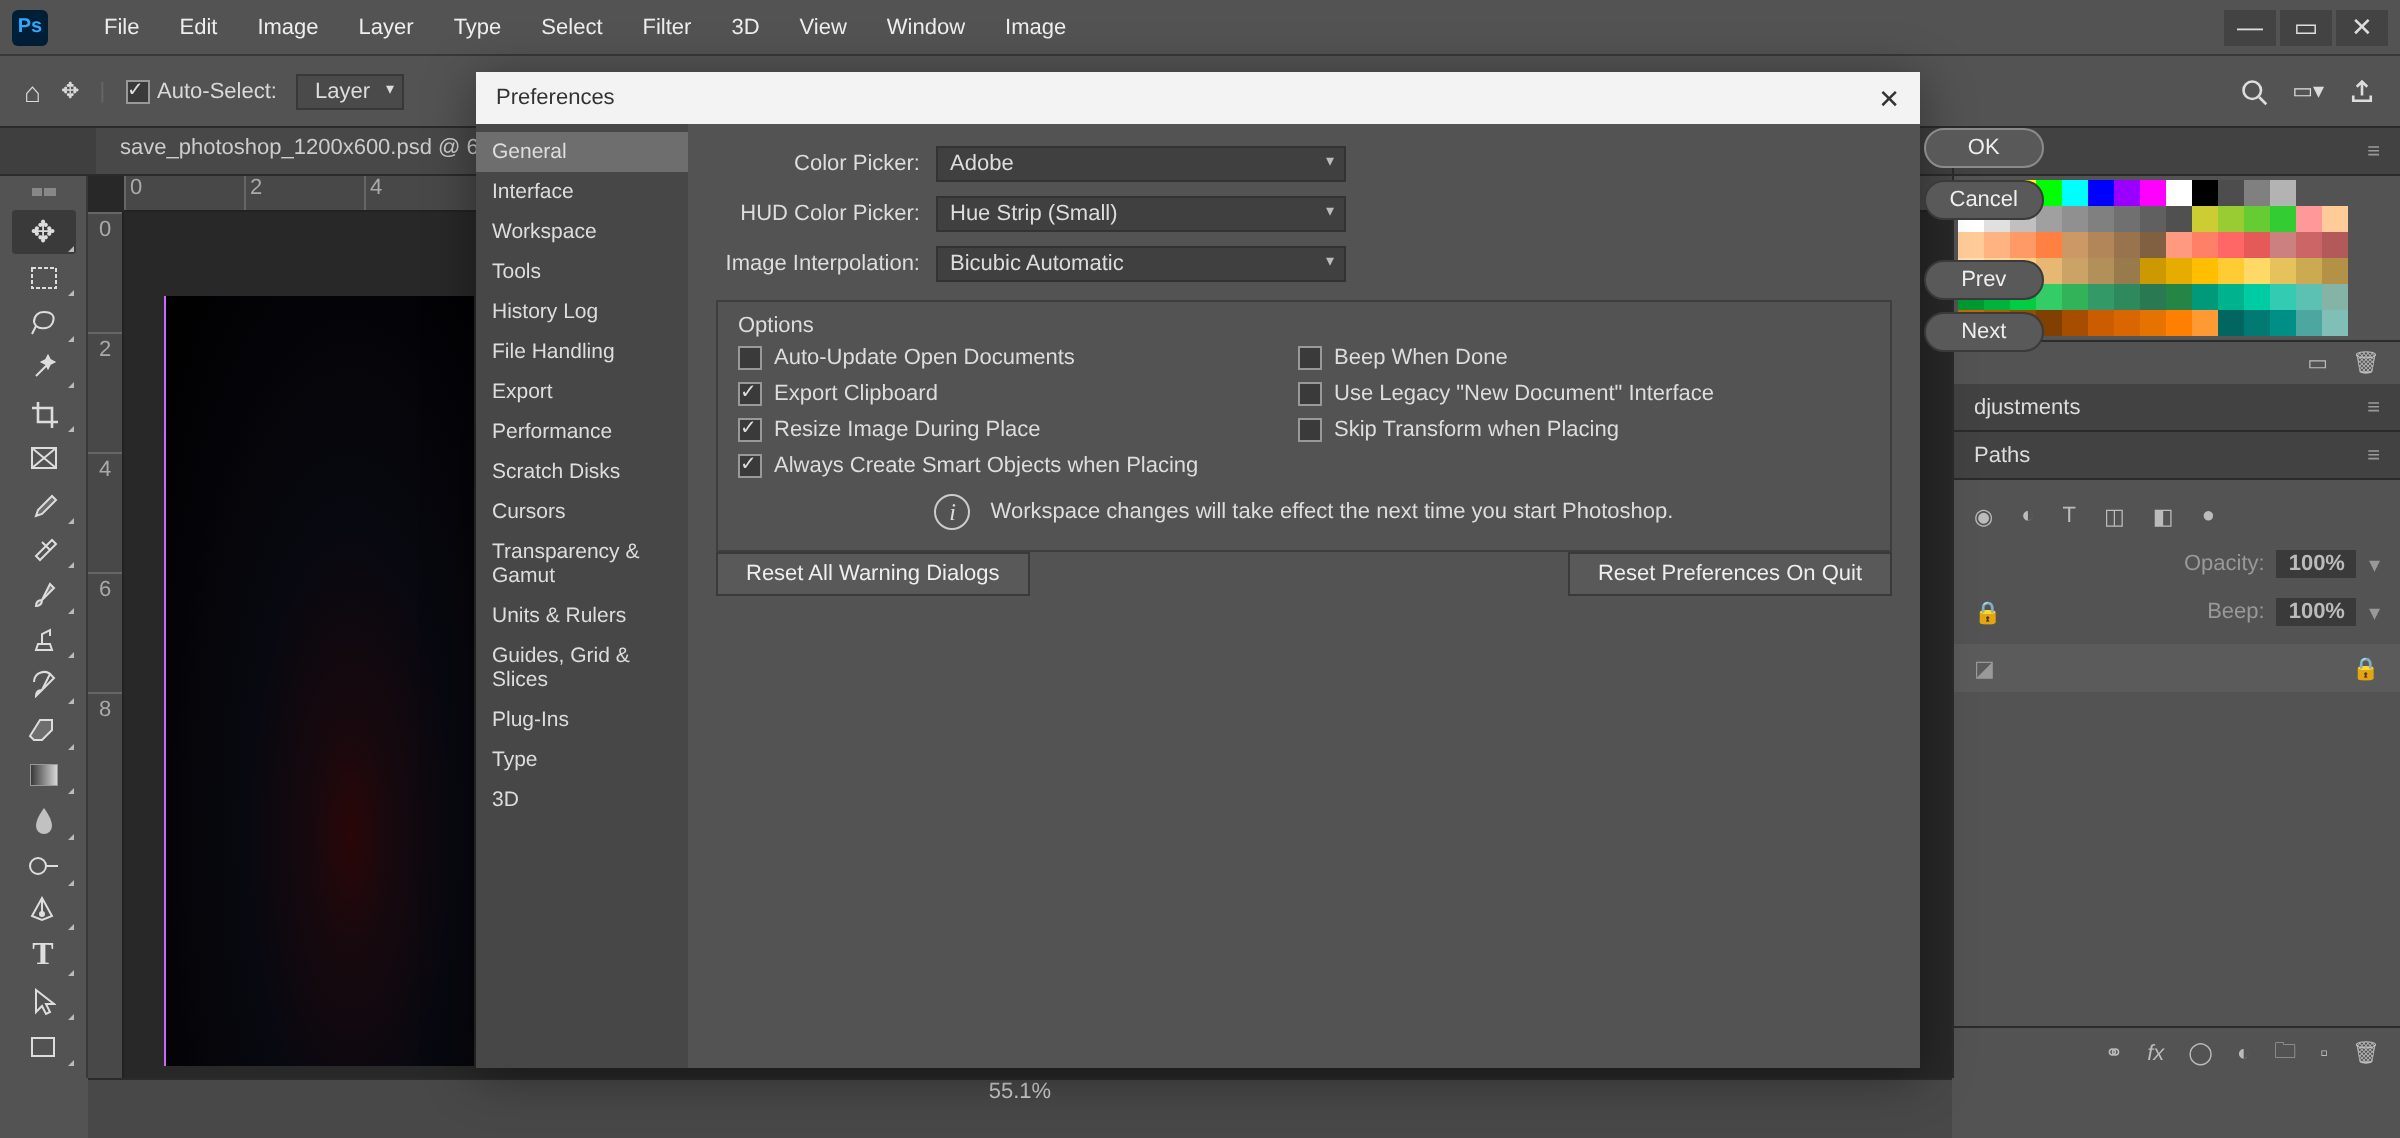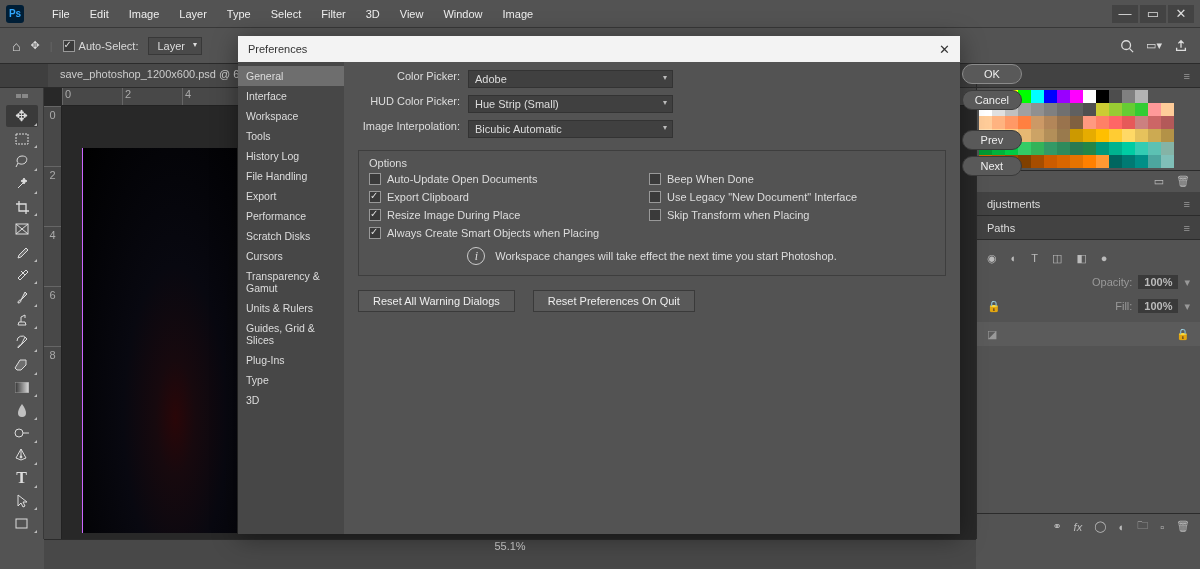--- a/index.html
+++ b/index.html
@@ -62,34 +62,34 @@
 
 
 .dialog { position: absolute; left: 238px; top: 36px; width: 722px; height: 498px; background: #535353; box-shadow: 0 4px 24px rgba(0,0,0,.4); z-index: 10; display: flex; flex-direction: column; }
 .dlg-title { height: 26px; background: #f3f3f3; color: #333; display: flex; align-items: center; padding: 0 10px; }
 .dlg-title .x { margin-left: auto; font-size: 13px; cursor: pointer; }
 .dlg-body { flex: 1; display: flex; }
 .catlist { width: 106px; background: #474747; display: flex; flex-direction: column; padding-top: 4px; }
 .cat { padding: 4px 8px; color: #ddd; cursor: pointer; font-size: 10.5px; }
 .cat.sel { background: #6e6e6e; }
 .dlg-main { flex: 1; padding: 8px 14px; position: relative; }
-.formrow { display: flex; align-items: flex-start; height: 24px; margin-bottom: 1px; }
+.formrow { display: flex; align-items: center; height: 24px; margin-bottom: 1px; }
 .formrow label { width: 110px; text-align: right; padding-right: 8px; color: #ddd; }
 .selectbox { flex: 1; max-width: 205px; background: #404040; border: 1px solid #333; padding: 2px 16px 2px 6px; color: #ddd; position: relative; }
 .selectbox::after { content: "▾"; position: absolute; right: 5px; font-size: 8px; color: #bbb; }
 .fieldset { border: 1px solid #3e3e3e; margin-top: 6px; padding: 6px 10px 10px; }
 .fieldset-title { color: #ddd; margin-bottom: 4px; }
 .optgrid { display: grid; grid-template-columns: 280px 1fr; row-gap: 6px; }
 .opt { display: flex; align-items: center; gap: 6px; color: #ddd; }
 .hint { display: flex; align-items: center; justify-content: center; gap: 10px; margin-top: 8px; color: #ddd; }
 .hint .ico { width: 18px; height: 18px; border: 1.5px solid #ccc; border-radius: 50%; display: flex; align-items: center; justify-content: center; font-style: italic; font-family: serif; font-size: 12px; }
 .dlg-buttons { position: absolute; right: -62px; top: 2px; display: flex; flex-direction: column; gap: 6px; }
 .dlgbtn { min-width: 52px; padding: 3px 12px; background: #595959; border: 1px solid #3a3a3a; border-radius: 12px; text-align: center; color: #eee; cursor: pointer; }
 .dlgbtn.primary { border-color: #8b8b8b; }
-.reset-row { display: flex; justify-content: flex-start; gap: 18px; margin-top: 14px; }
+.reset-row { display: flex; justify-content: space-between; gap: 18px; }
 .resetbtn { padding: 4px 14px; background: #595959; border: 1px solid #3a3a3a; color: #eee; cursor: pointer; }
 
 svg { display: block; }
 </style>
 </head>
 <body>
 
 <div class="menubar">
   <div class="ps-logo">Ps</div>
   <div id="menu-slot"></div>
@@ -402,21 +402,21 @@
       <span>◧</span>
       <span>●</span>
     </div>
     <div class="props-row" style="justify-content:flex-end">
       <span>Opacity:</span>
       <span class="numfield">100%</span>
         <span>▾</span>
     </div>
     <div class="props-row" style="justify-content:flex-end">
       <span>🔒</span>
-      <span style="margin-left:auto">Fill:</span>
+      <span style="margin-left:auto">Beep:</span>
       <span class="numfield">100%</span>
         <span>▾</span>
     </div>
     <div class="props-row" style="background:#5b5b5b;margin:4px -10px;padding:0 10px;justify-content:space-between">
       <span>◪</span>
       <span>🔒</span>
     </div>
   </div>
   <div class="bottom-icons">
     <span>⚭</span>

